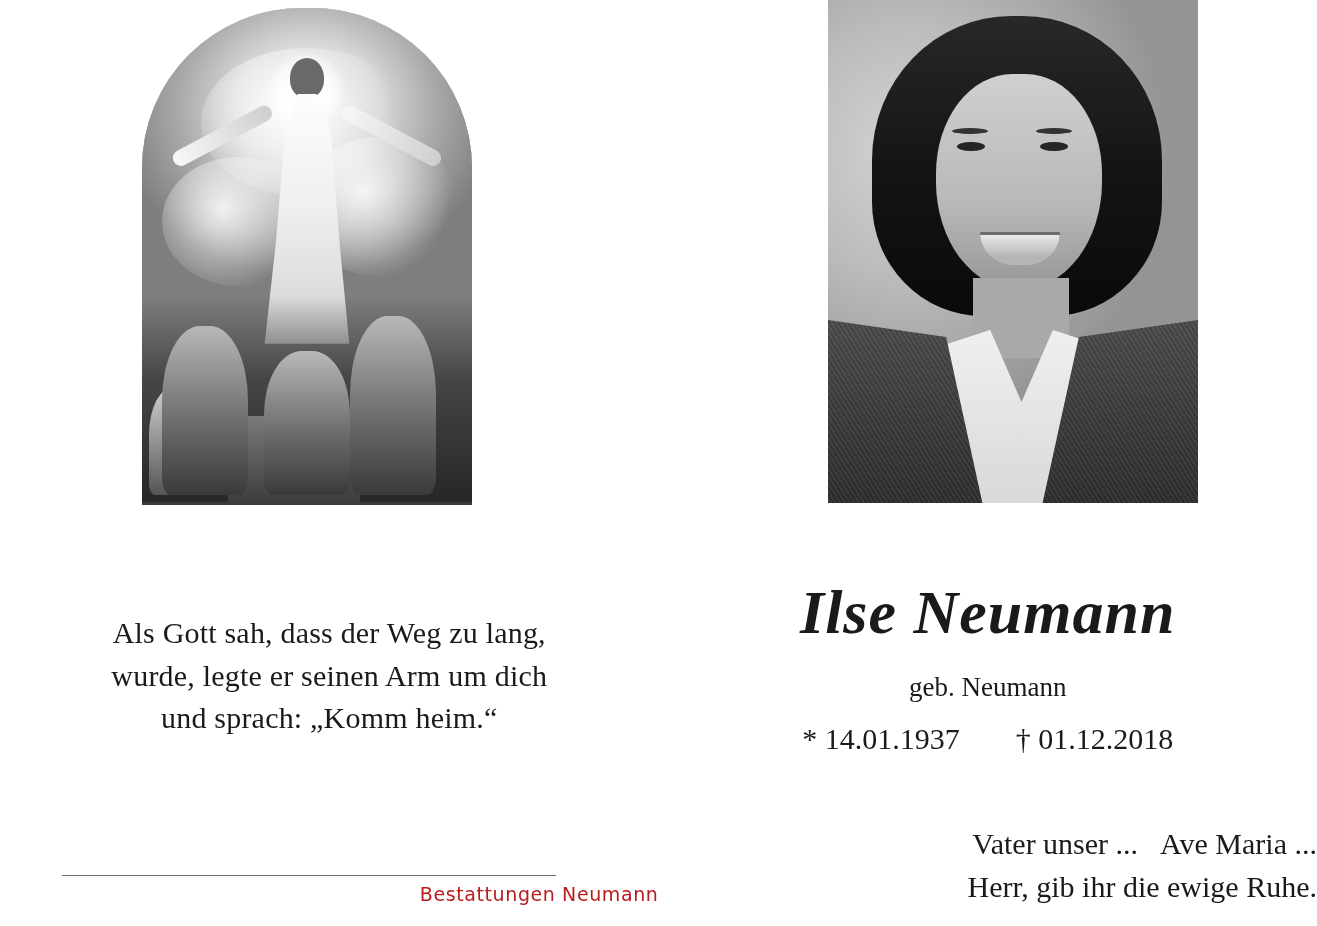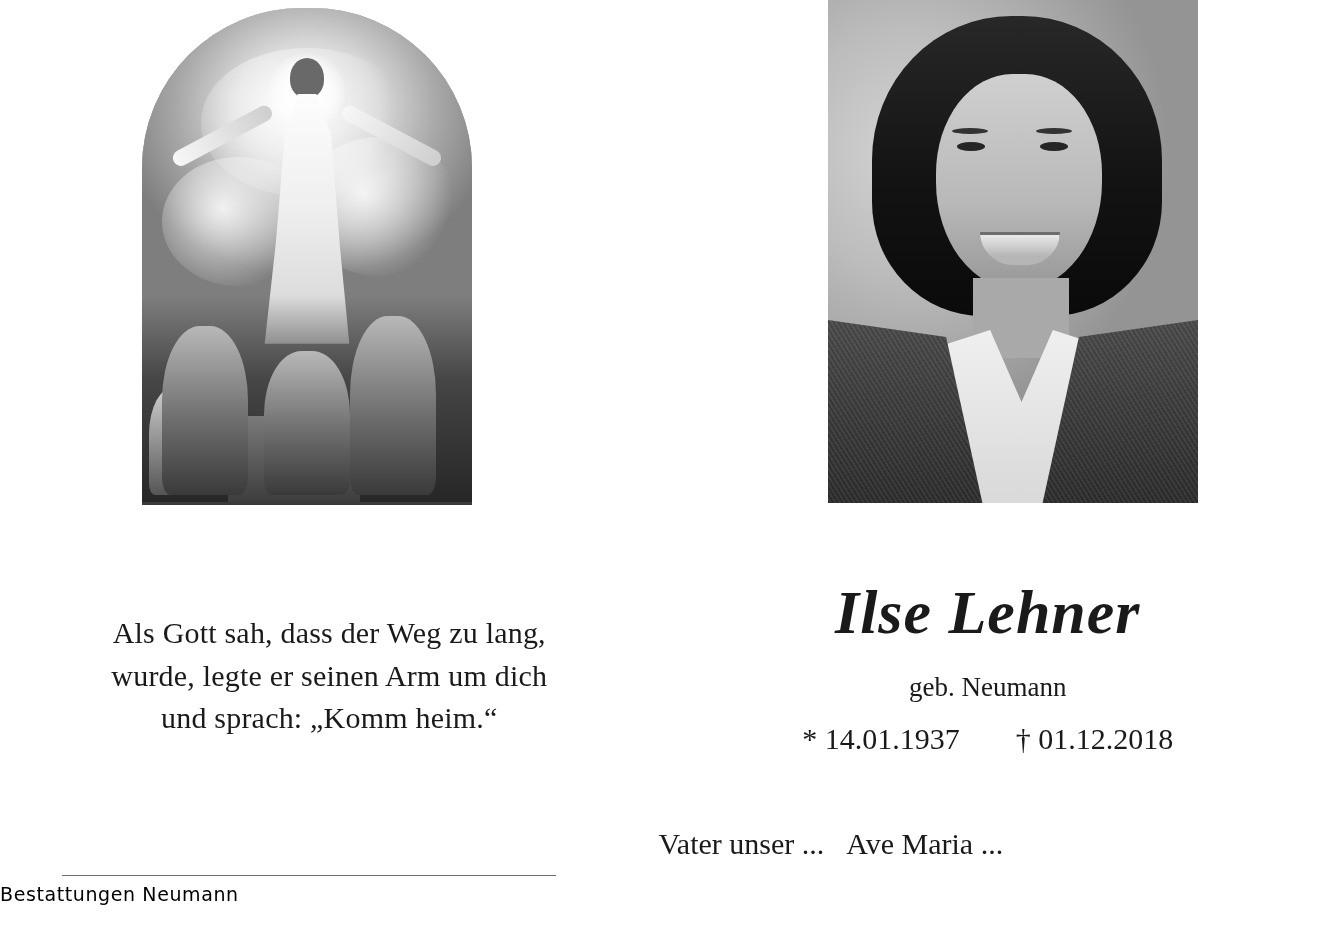--- a/index.html
+++ b/index.html
@@ -153,27 +153,27 @@
     position: absolute;
     left: 62px;
     width: 494px;
     top: 875px;
     height: 1px;
     background: #6d6d6d;
   }
   .footer-brand {
     position: absolute;
     left: 0;
-    right: 16px;
+    right: 0;
     top: 883px;
-    text-align: left;
+    text-align: right;
     font-family: "DejaVu Sans", sans-serif;
     font-size: 19px;
     letter-spacing: 0.6px;
-    color: #000000;
+    color: #b91c1c;
   }
 
   
   .portrait {
     position: absolute;
     left: 169px;
     top: 0;
     width: 370px;
     height: 503px;
     overflow: hidden;
@@ -286,21 +286,21 @@
     left: 0; right: 0;
     top: 722px;
     text-align: center;
     font-size: 30px;
   }
   .dates .birth { margin-right: 56px; }
   .prayers {
     position: absolute;
     left: 0; right: 0;
     top: 823px;
-    text-align: left;
+    text-align: right;
     font-size: 30px;
     line-height: 1.42;
   }
   .prayers .line1 .gap { display: inline-block; width: 22px; }
 </style>
 </head>
 <body>
 
 <div class="card">
 
@@ -349,26 +349,27 @@
       <div class="p-brow r"></div>
       <div class="p-eye l"></div>
       <div class="p-eye r"></div>
       <div class="p-smile"></div>
       <div class="p-neck"></div>
       <div class="p-collar"></div>
       <div class="p-jacket-l"></div>
       <div class="p-jacket-r"></div>
     </div>
 
-    <div class="name">Ilse Lehner</div>
+    <div class="name">Ilse Neumann</div>
     <div class="maiden">geb. Neumann</div>
 
     <div class="dates">
       <span class="birth">* 14.01.1937</span><span class="death">† 01.12.2018</span>
     </div>
 
     <div class="prayers">
       <div class="line1">
         <span>Vater unser ...</span><span class="gap"></span><span>Ave Maria ...</span>
       </div>
+      <div>Herr, gib ihr die ewige Ruhe.</div>
     </div>
   </div>
 </div>
 
 </body></html>

